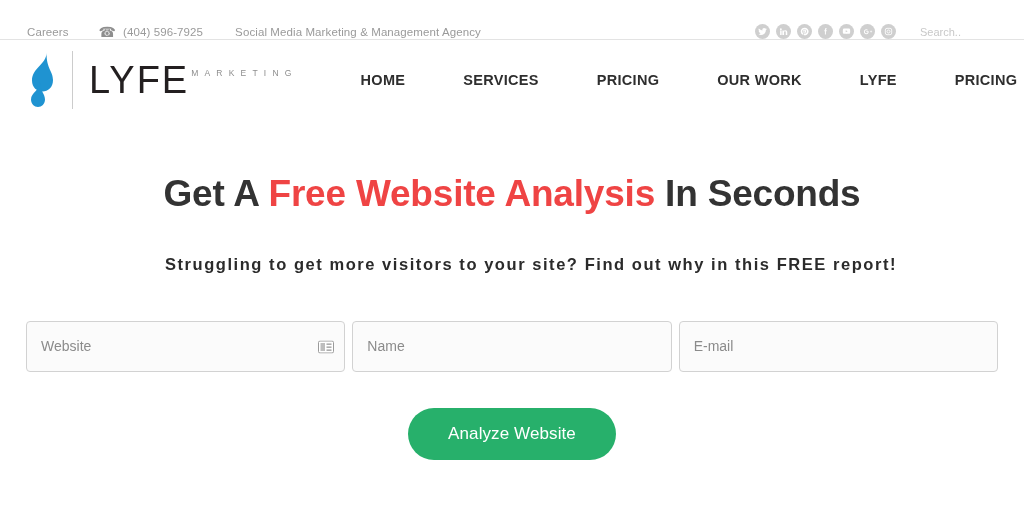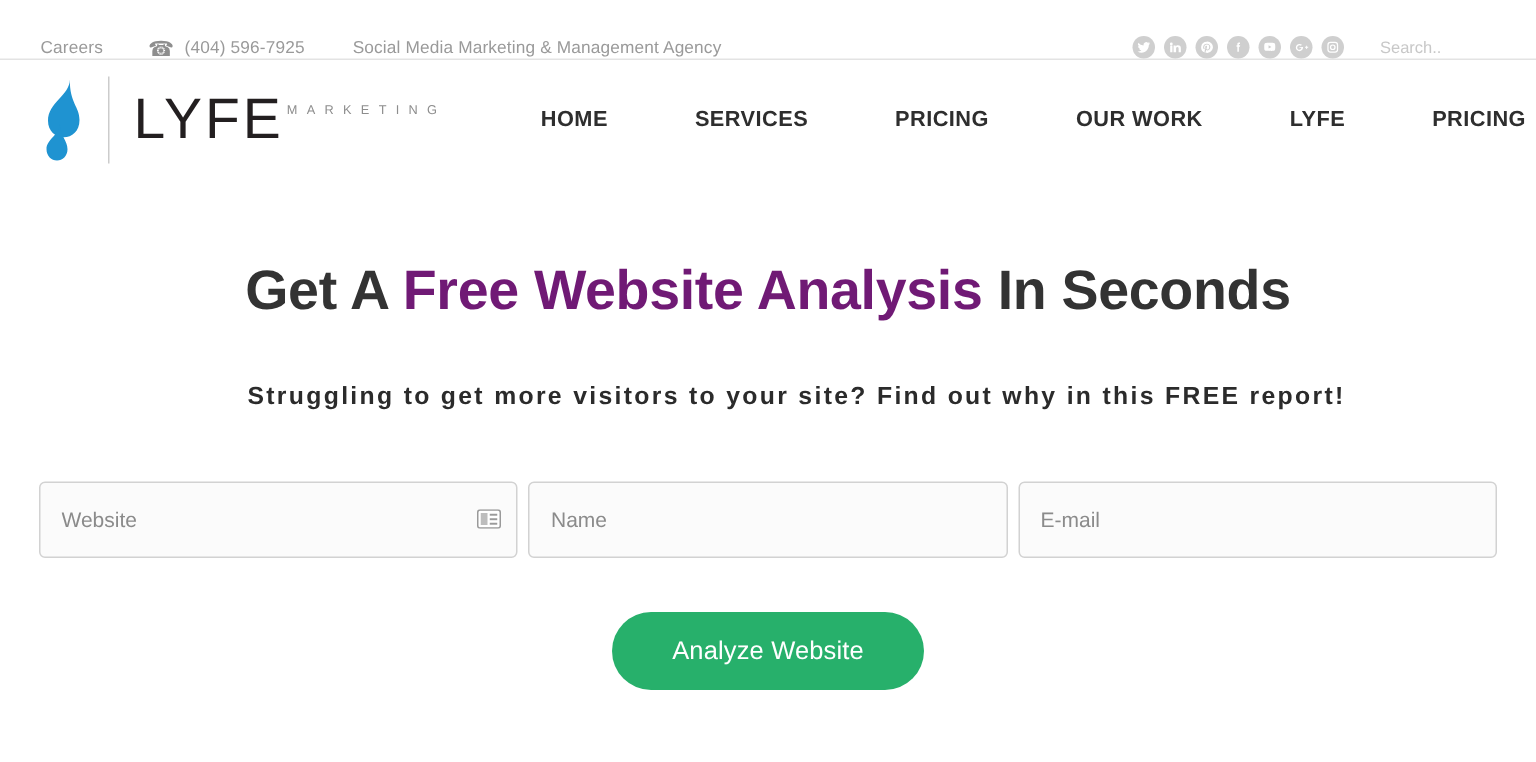--- a/index.html
+++ b/index.html
@@ -124,21 +124,21 @@
   
   .hero { padding-top: 54px; text-align: center; }
   .headline {
     font-size: 37px;
     font-weight: bold;
     color: #333333;
     letter-spacing: -0.2px;
     line-height: 1.1;
     margin: 0;
   }
-  .headline .hl-accent { color: #701a75; }
+  .headline .hl-accent { color: #ef4444; }
   .subhead {
     margin: 40px 0 0 0;
     font-size: 16.5px;
     font-weight: bold;
     color: #2b2b2b;
     letter-spacing: 1.55px;
     padding-left: 38px;
   }
 
   

